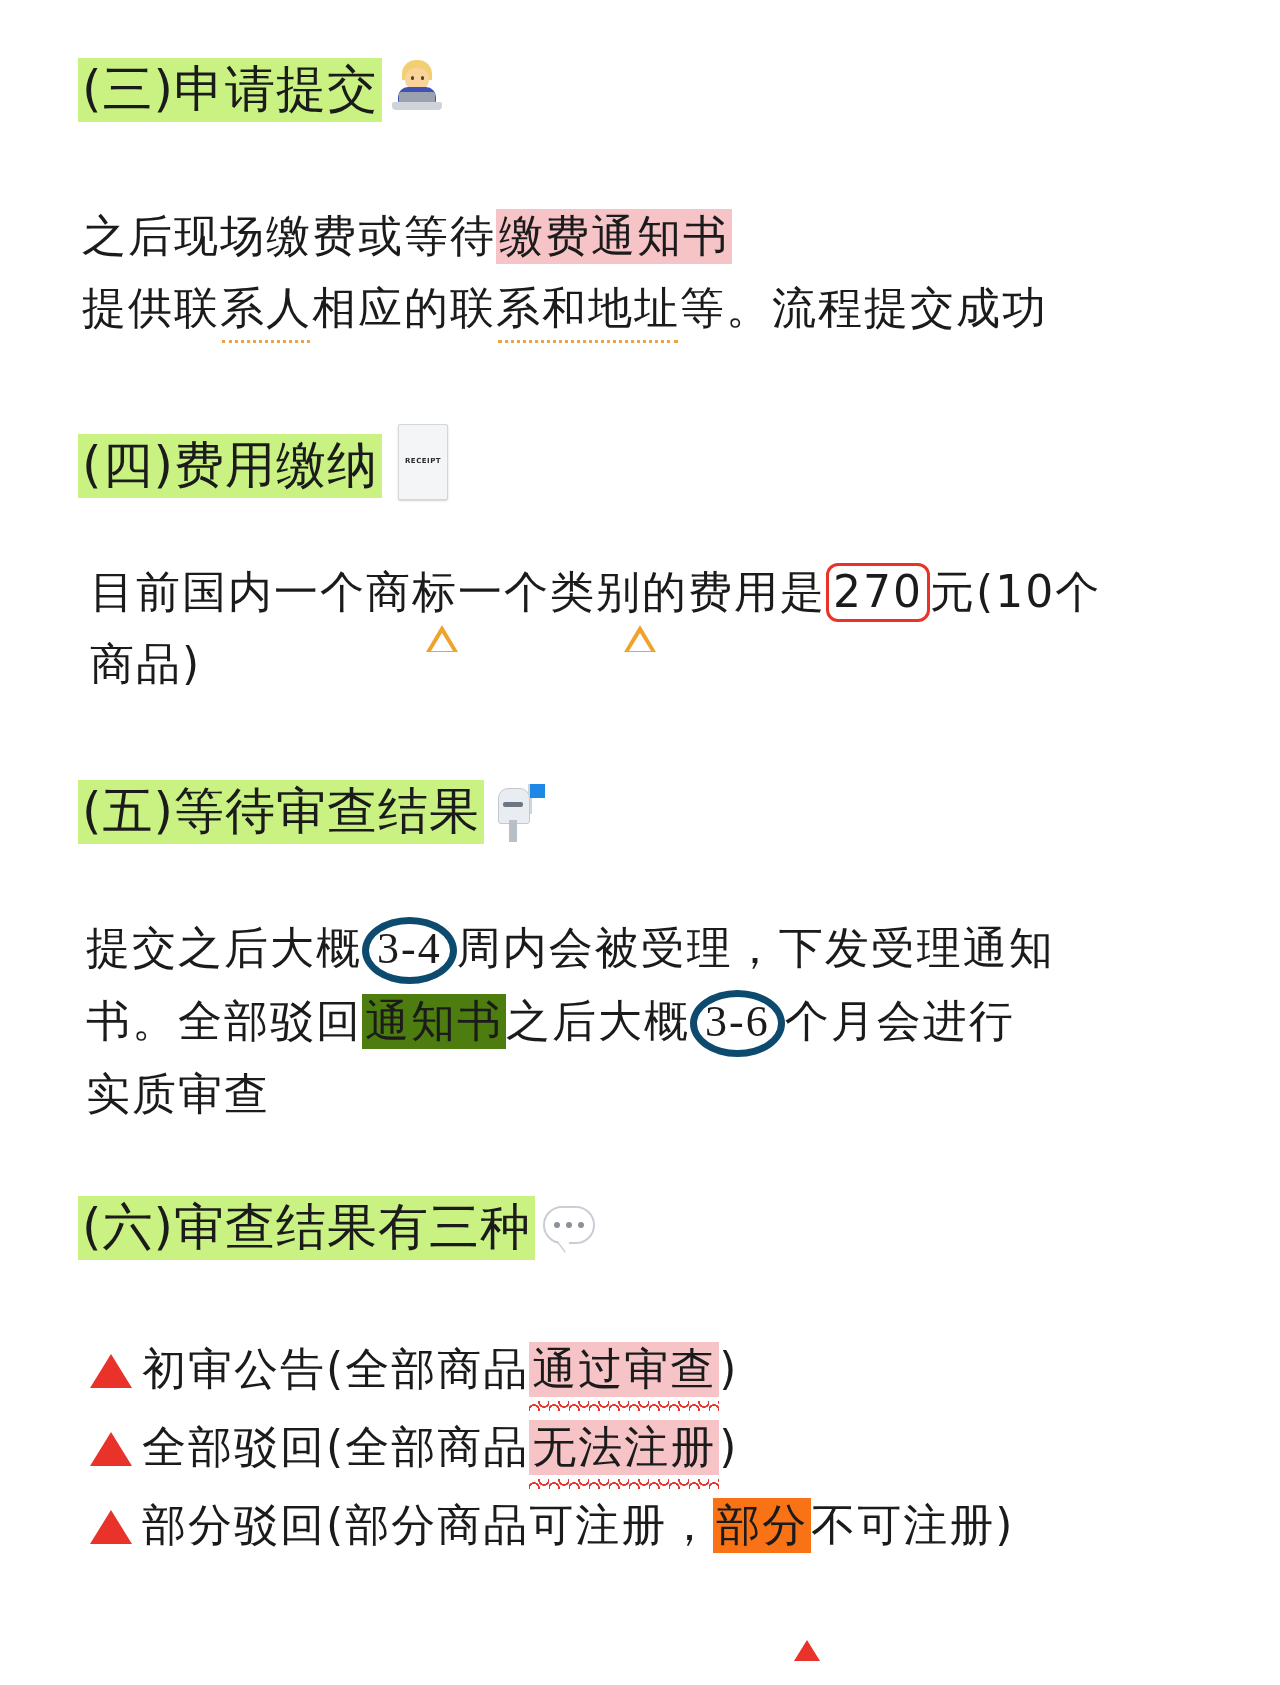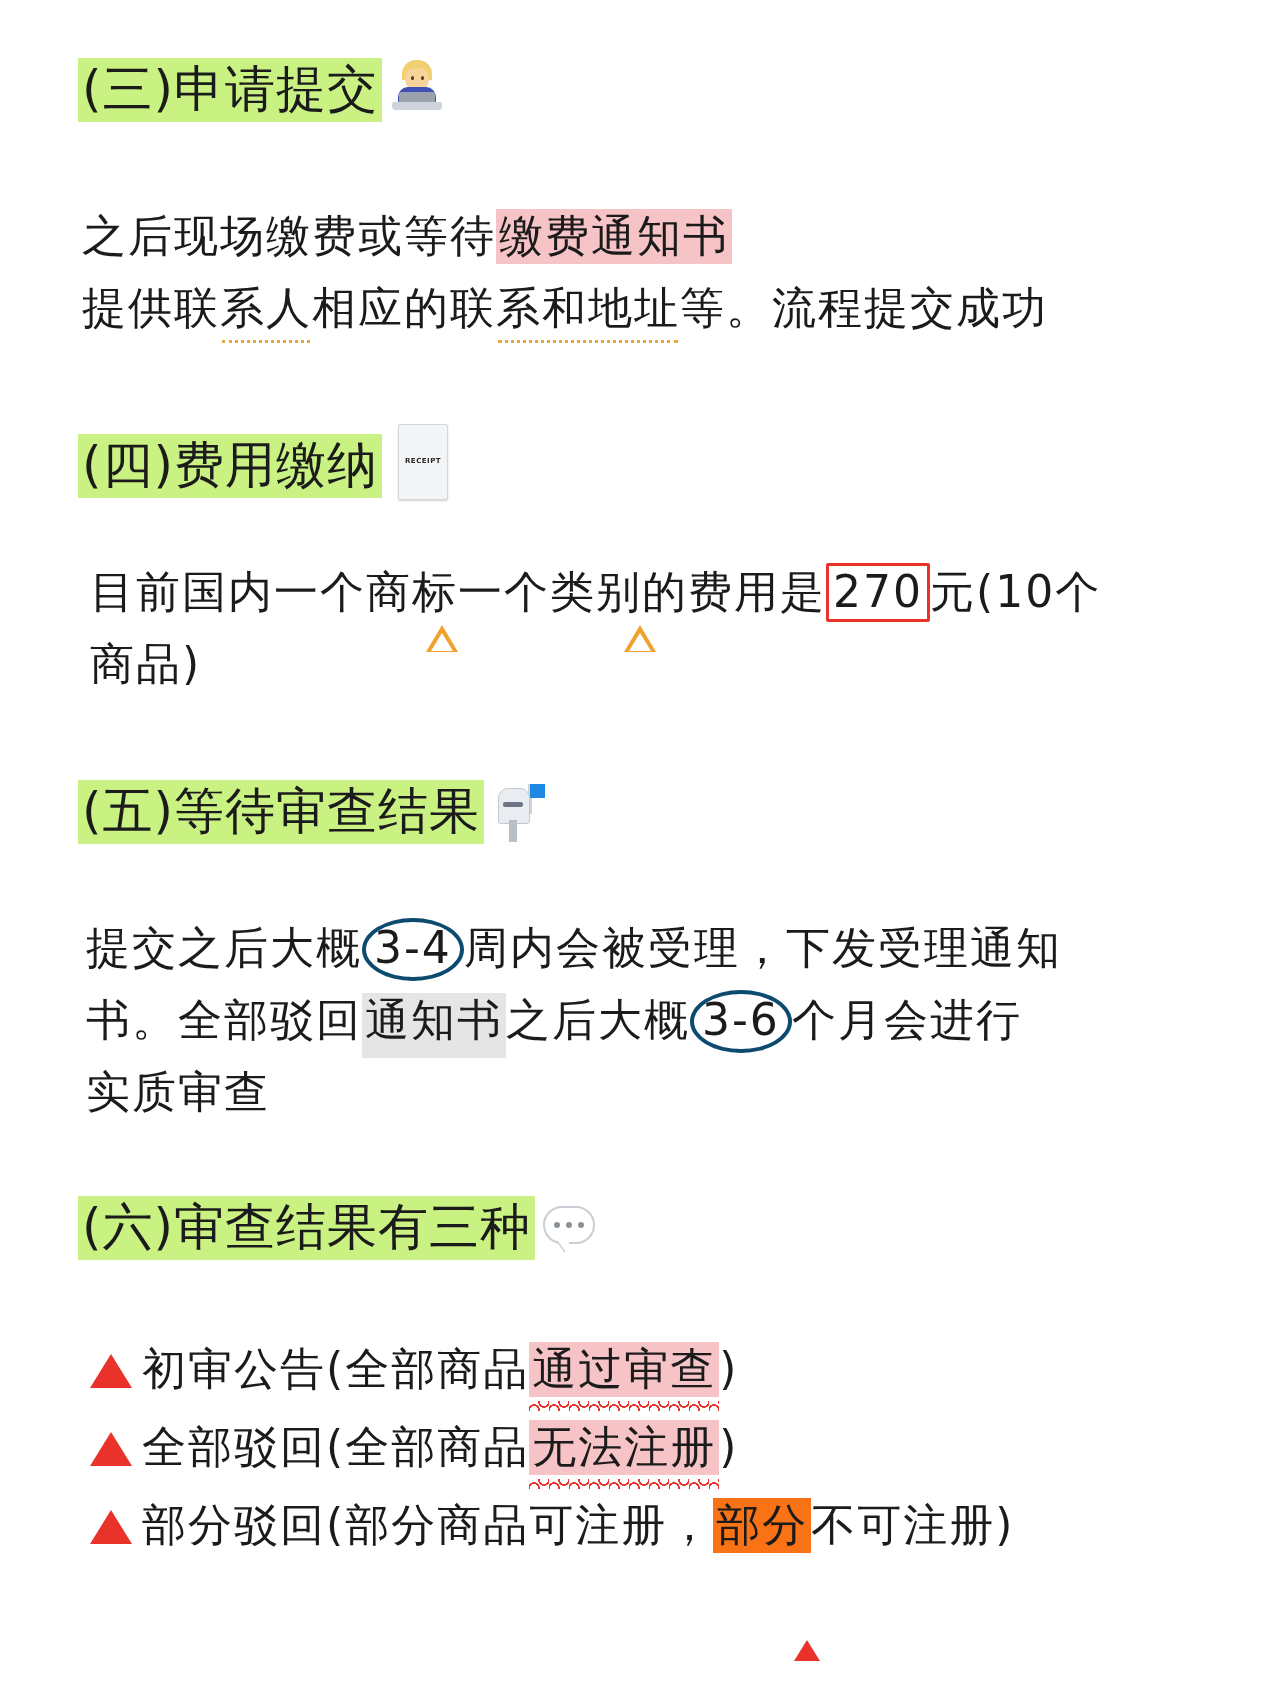--- a/index.html
+++ b/index.html
@@ -51,34 +51,35 @@
 
   .hl-pink {
     background: #f6c3c6;
     padding: 1px 3px 3px 3px;
   }
   .hl-pink-soft {
     background: #f97316;
     padding: 1px 3px 3px 3px;
   }
   .hl-orange {
-    background: #e5e5e5;
-    padding: 1px 3px 13px 3px;
+    background: #4d7c0f;
+    padding: 1px 3px 3px 3px;
   }
 
   .box-red {
     border: 3px solid #e8322a;
     padding: 0 4px 2px 4px;
-    border-radius: 2px;
+    border-radius: 12px;
     margin-top: 36px;
   }
   .circle-red {
-    border: 4px solid #0c4a6e;
+    border: 7px solid #0c4a6e;
     border-radius: 50%;
     padding: 0px 8px 4px 8px;
+    font-family: Liberation Serif, serif;
   }
 
   
   .dot-underline {
     position: relative;
   }
   .dot-underline::after {
     content: "";
     position: absolute;
     left: 2px; right: 2px;

